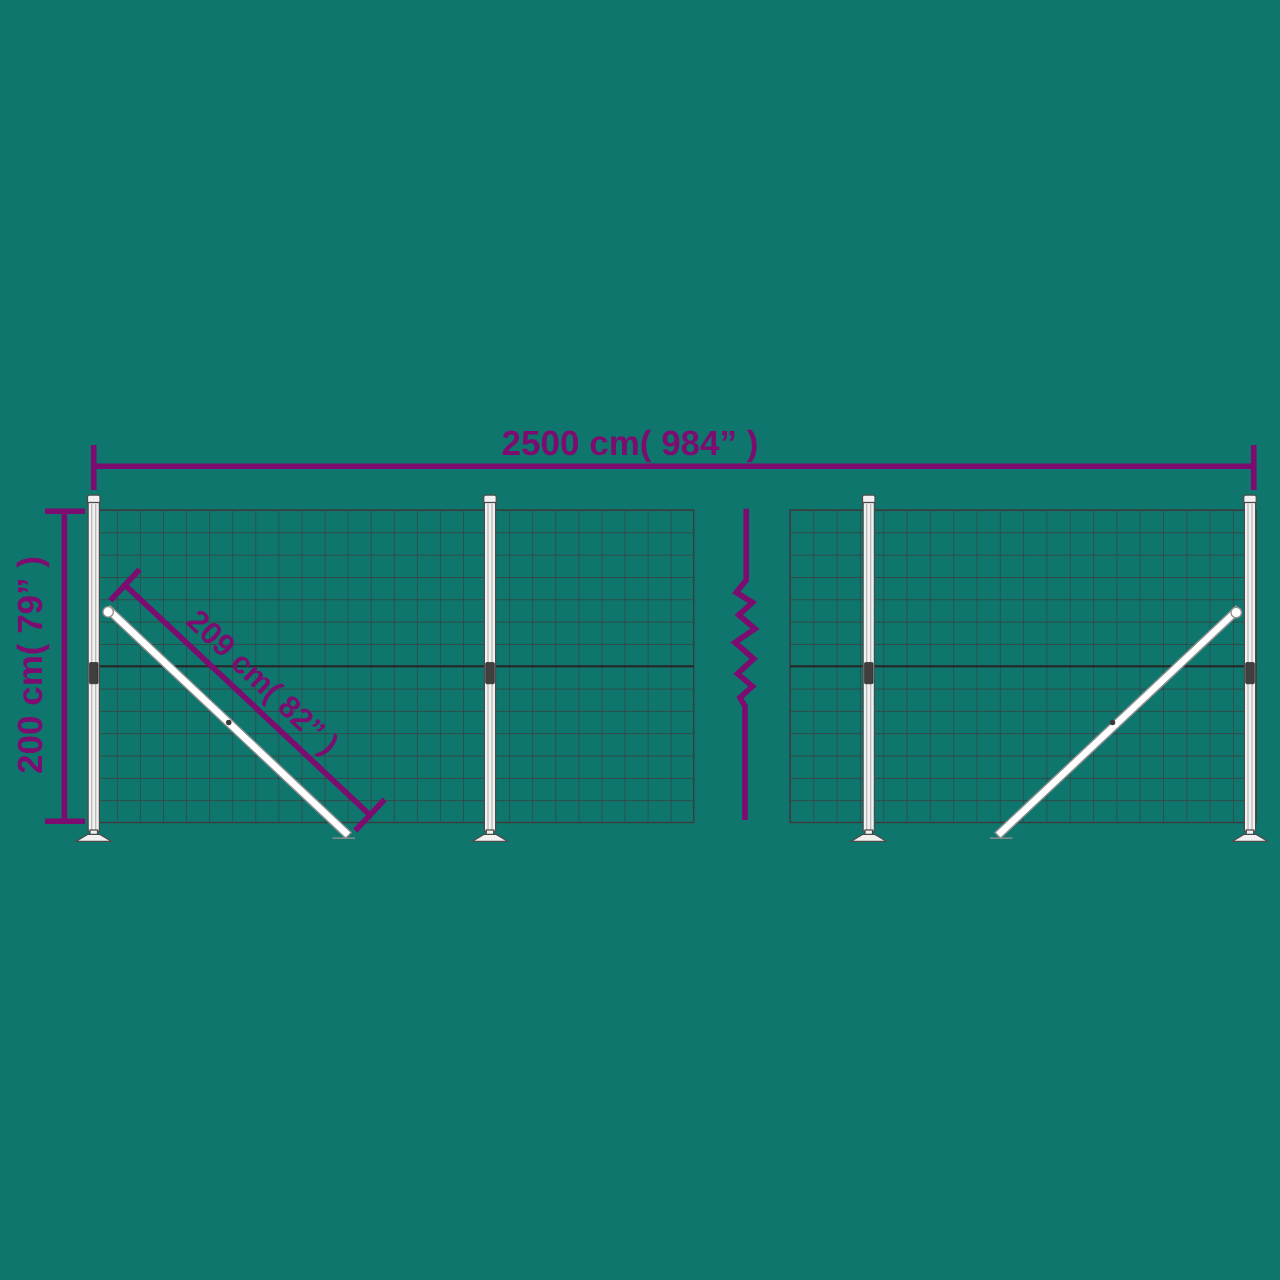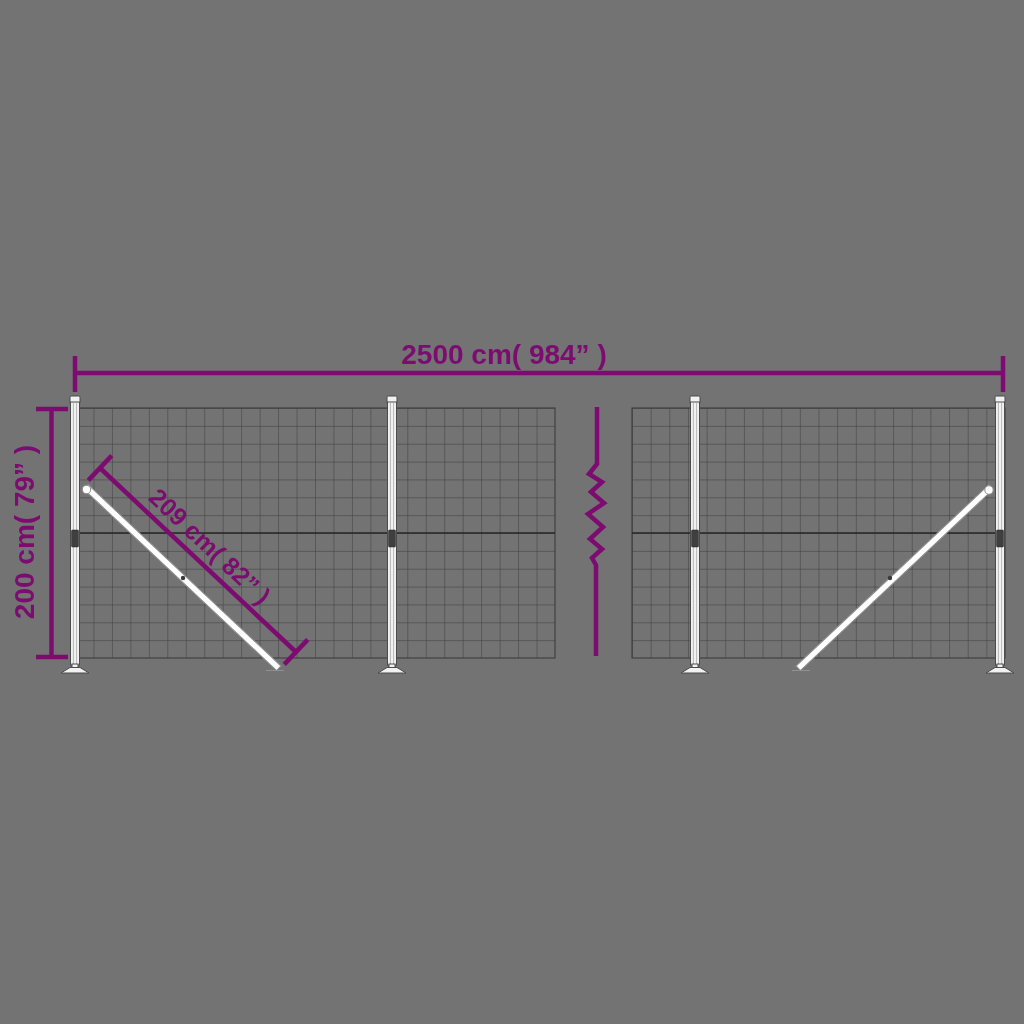--- a/index.html
+++ b/index.html
@@ -1,17 +1,17 @@
 <!DOCTYPE html>
 <html style="--accent: #7d0c70; --mesh: #3c3c3c;"><head>
 <meta charset="utf-8">
 <style>
   :root { --accent:#7d0c70; --mesh:#3c3c3c; }
   html,body { margin:0; padding:0; background:#ffffff; }
-  .stage { width:1024px; height:1024px; position:relative; background:#737373; overflow:hidden; }
+  .stage { width:1024px; height:1024px; position:relative; background:#0f766e; overflow:hidden; }
   svg { display:block; }
   .dim       { stroke:var(--accent); stroke-width:4.5; stroke-linecap:butt; fill:none; }
   .break-ln  { stroke:var(--accent); stroke-width:4.5; fill:none; stroke-linejoin:miter; }
   .dimtext   { font-family:"Liberation Sans", sans-serif; font-weight:700; font-size:28px; fill:var(--accent); }
   .dimtext-sm{ font-family:"Liberation Sans", sans-serif; font-weight:700; font-size:25px; fill:var(--accent); }
   .mesh-rect { stroke:var(--mesh); stroke-width:1.1; }
   .midwire   { stroke:#262626; stroke-width:1.7; }
   .postfill  { fill:#f1f1f1; stroke:#4b4b4b; stroke-width:1; }
   .postline  { stroke:#a8a8a8; stroke-width:0.8; }
   .clamp     { fill:#3f3f3f; stroke:#1f1f1f; stroke-width:0.5; }

